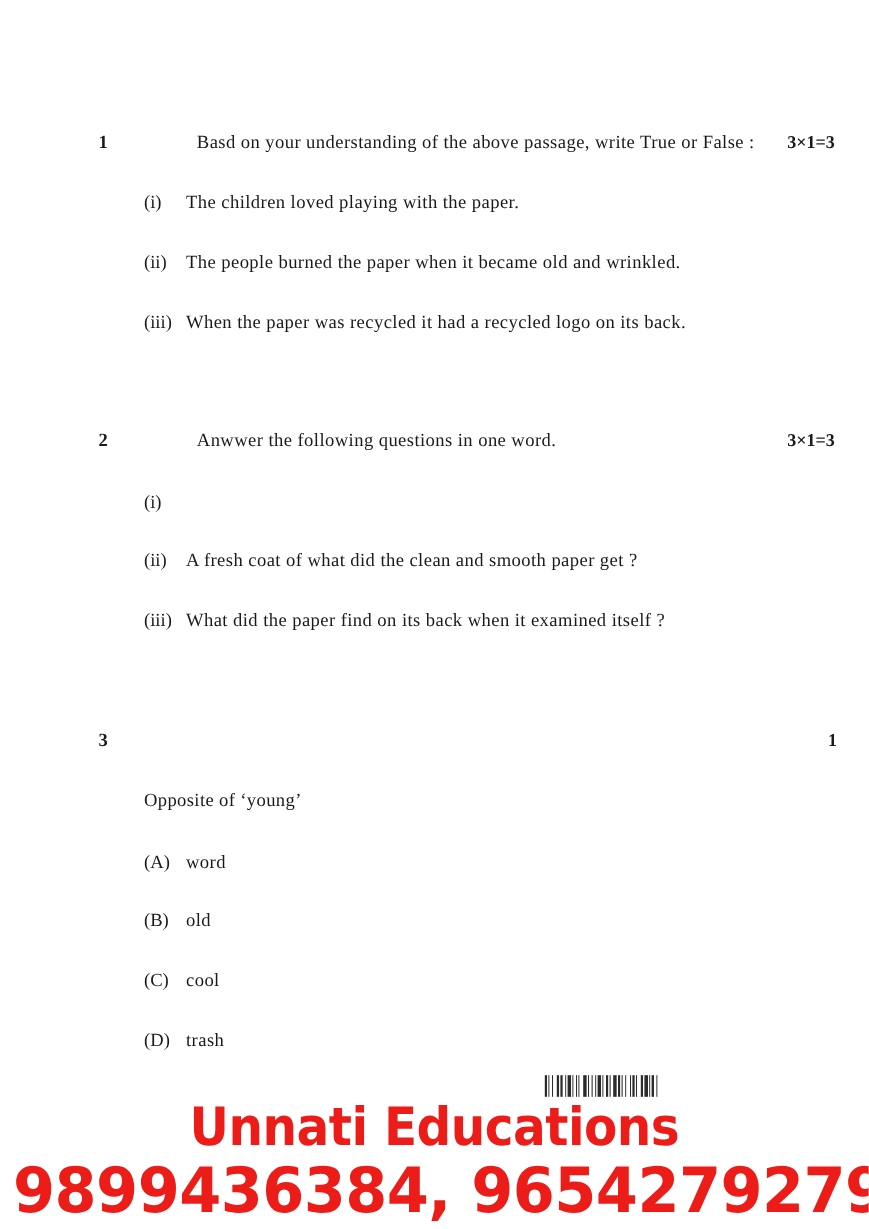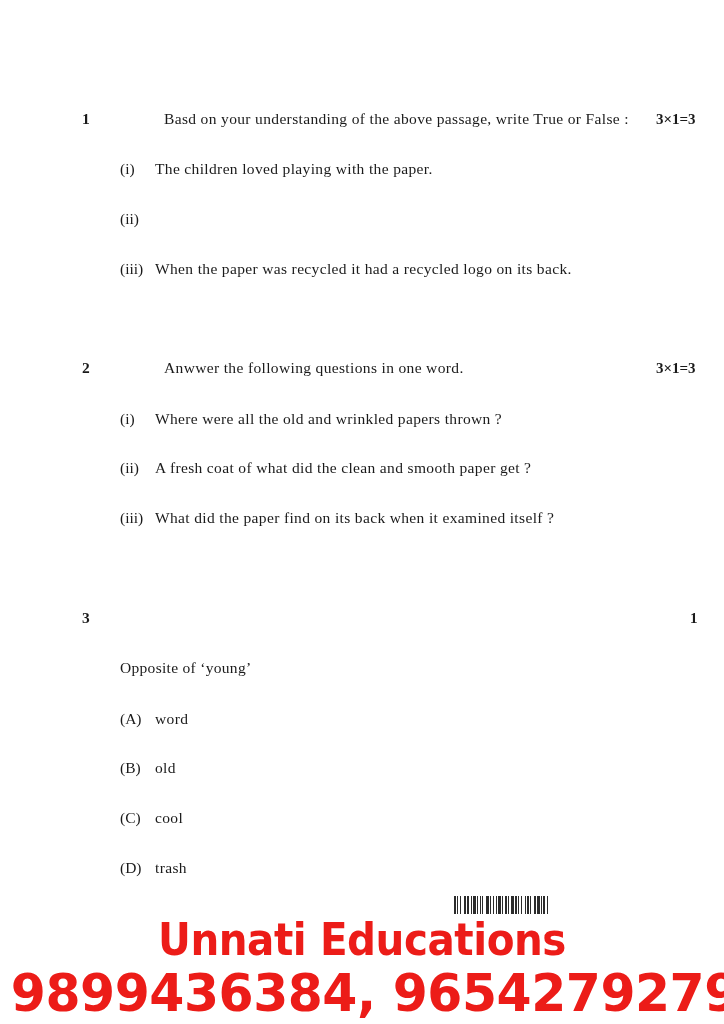--- a/index.html
+++ b/index.html
@@ -186,36 +186,36 @@
       <span class="qtext">Basd on your understanding of the above passage, write True or False :</span>
       <span class="qmarks" style="left:612px;">3×1=3</span>
     </div>
   </div>
   <div class="subitem" style="top:158px;">
     <span class="sublabel">(i)</span>
     <span class="subtext">The children loved playing with the paper.</span>
   </div>
   <div class="subitem" style="top:208px;">
     <span class="sublabel">(ii)</span>
+    <span class="subtext">The people burned the paper when it became old and wrinkled.</span>
   </div>
   <div class="subitem" style="top:258px;">
     <span class="sublabel">(iii)</span>
     <span class="subtext">When the paper was recycled it had a recycled logo on its back.</span>
   </div>
 
   <div class="qblock" style="top:357px;">
     <div class="qhead">
       <span class="qnum">2</span>
       <span class="qtext">Anwwer the following questions in one word.</span>
       <span class="qmarks" style="left:612px;">3×1=3</span>
     </div>
   </div>
   <div class="subitem" style="top:408px;">
     <span class="sublabel">(i)</span>
-    <span class="subtext">Where were all the old and wrinkled papers thrown ?</span>
   </div>
   <div class="subitem" style="top:457px;">
     <span class="sublabel">(ii)</span>
     <span class="subtext">A fresh coat of what did the clean and smooth paper get ?</span>
   </div>
   <div class="subitem" style="top:507px;">
     <span class="sublabel">(iii)</span>
     <span class="subtext">What did the paper find on its back when it examined itself ?</span>
   </div>
 

